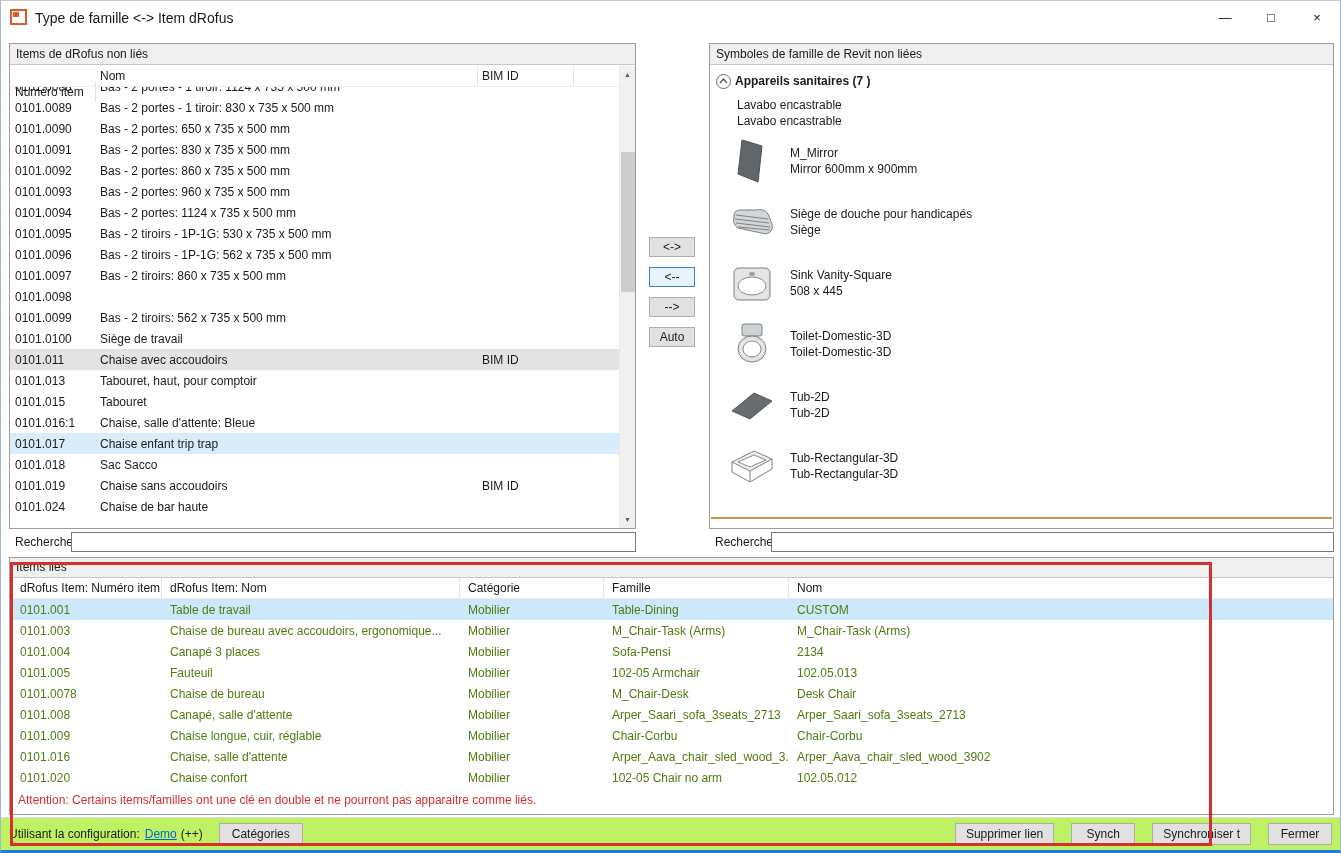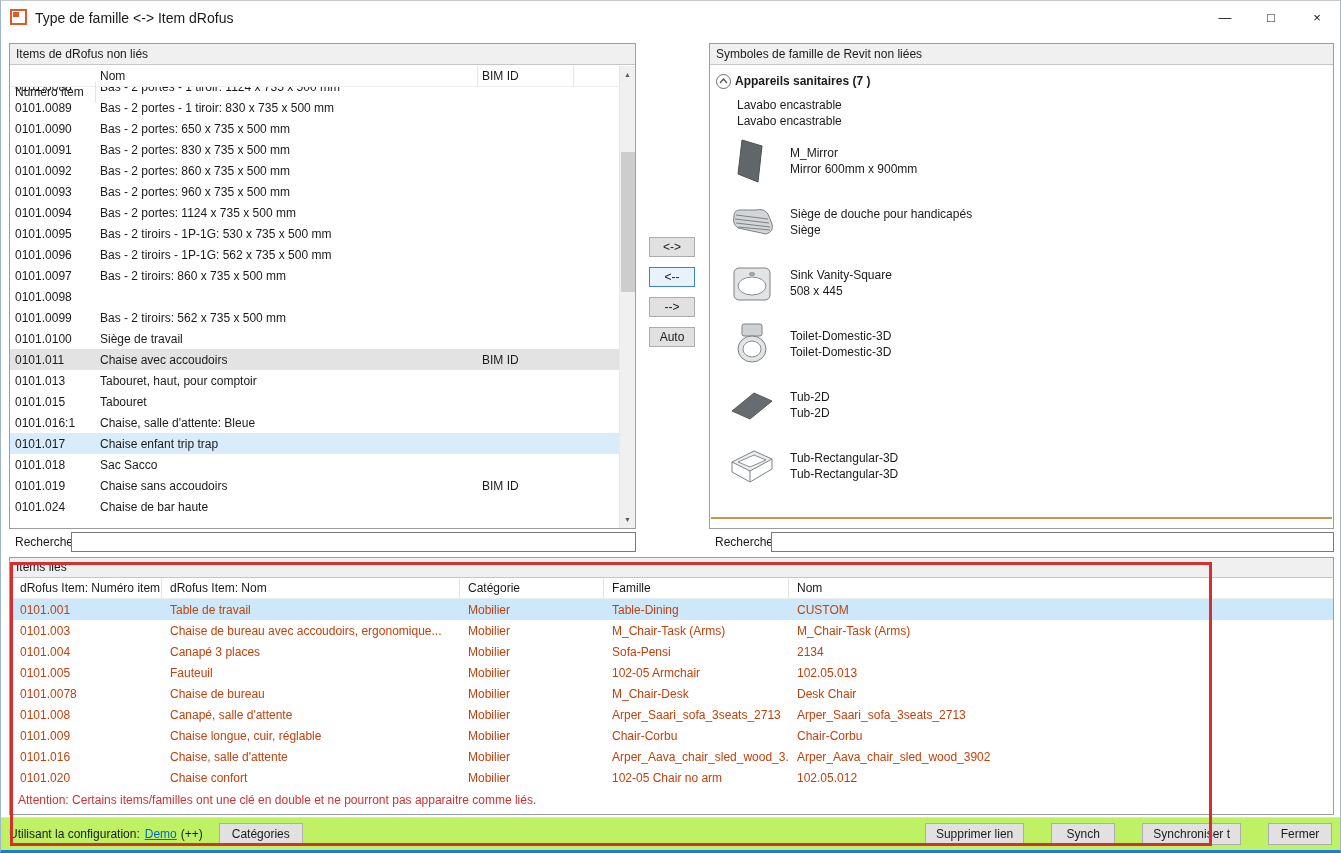--- a/index.html
+++ b/index.html
@@ -76,35 +76,35 @@
 
   
   .linked-panel { left:8px; top:556px; width:1325px; height:258px; }
   .linked-panel .panel-title { height:20px; line-height:19px; }
   .linked-grid-header { position:absolute; top:20px; left:0; right:0; height:21px; display:flex;
                         background:#fff; border-bottom:1px solid #ededed; }
   .kh-cell { padding:3px 0 0 8px; border-right:1px solid #e4e4e4; height:100%; white-space:nowrap; overflow:hidden; }
   .kh1 { width:152px; padding-left:10px; } .kh2 { width:298px; } .kh3 { width:144px; }
   .kh4 { width:185px; } .kh5 { flex:1; border-right:none; }
   .linked-body { position:absolute; top:41px; left:0; right:0; }
-  .krow { display:flex; height:21px; align-items:center; color:#c2410c; white-space:nowrap; }
+  .krow { display:flex; height:21px; align-items:center; color:#4d7c0f; white-space:nowrap; }
   .krow.selected { background:#cde8fb; }
   .k1 { width:152px; padding-left:10px; overflow:hidden; } .k2 { width:298px; padding-left:8px; overflow:hidden; }
   .k3 { width:144px; padding-left:8px; overflow:hidden; } .k4 { width:185px; padding-left:8px; overflow:hidden; }
   .k5 { flex:1; padding-left:8px; overflow:hidden; }
   .warning { position:absolute; top:235px; left:8px; color:#d03030; white-space:nowrap; }
 
   
   .footer { position:absolute; left:0; right:0; bottom:0; height:33px; background:#bef264;
             border-top:1px solid #dfdfdf; display:flex; align-items:center; padding:0 8px; }
   .config-label { margin-right:5px; }
   .config-link { color:#0066cc; text-decoration:underline; margin-right:4px; cursor:pointer; }
   .config-suffix { margin-right:16px; }
   .categories-btn { height:22px; padding:0 12px; }
-  .footer-buttons { margin-left:auto; display:flex; gap:27px; }
+  .footer-buttons { margin-left:auto; display:flex; gap:17px; }
   .footer-btn { height:22px; min-width:64px; padding:0 10px; white-space:nowrap; }
 
   
   .annotation-rect { position:absolute; left:9px; top:561px; width:1202px; height:284px;
                      border:3px solid #d53030; pointer-events:none; z-index:40; }
 </style>
 </head>
 <body>
 
 <div class="window">

